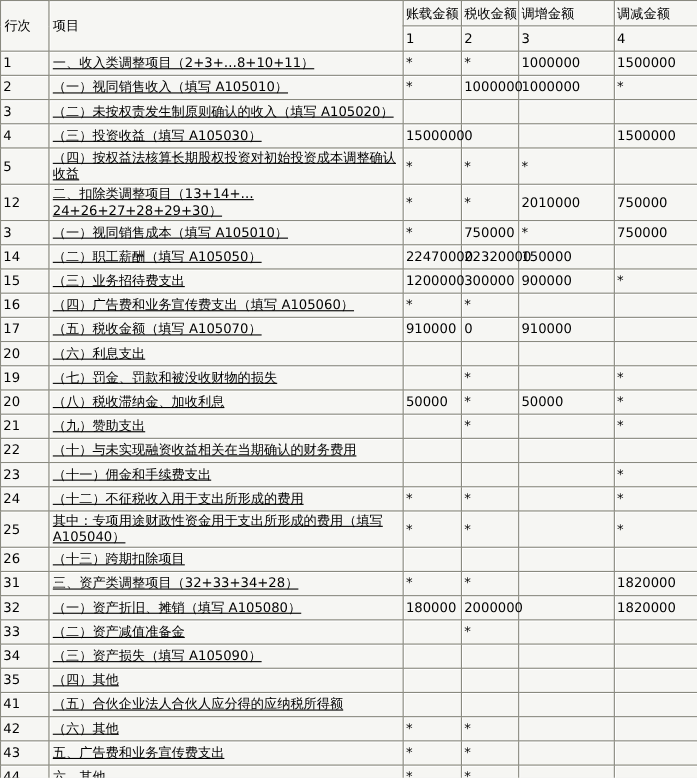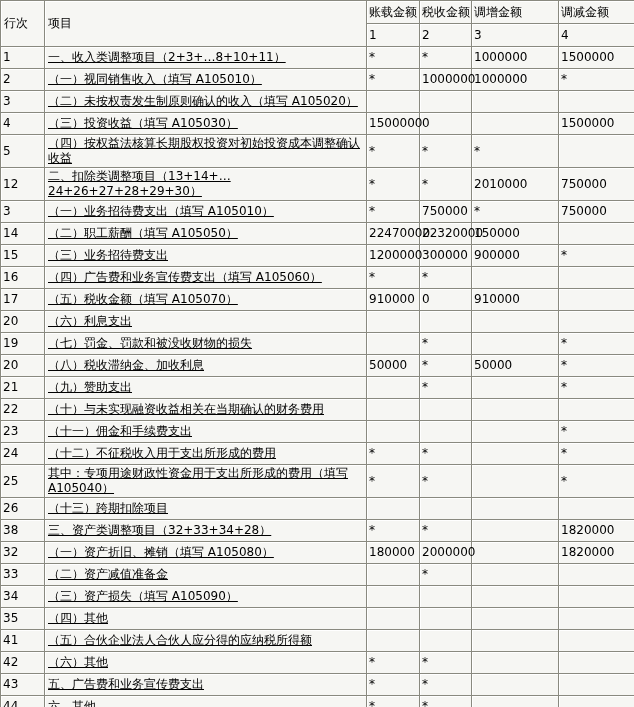--- a/index.html
+++ b/index.html
@@ -114,21 +114,21 @@
       <tr>
         <td class="rowno">12</td>
         <td class="item">二、扣除类调整项目（13+14+…24+26+27+28+29+30）</td>
         <td class="amt">*</td>
         <td class="amt">*</td>
         <td class="amt">2010000</td>
         <td class="amt">750000</td>
       </tr>
       <tr>
         <td class="rowno">3</td>
-        <td class="item">（一）业务招待费支出（填写 A105010）</td>
+        <td class="item">（一）视同销售成本（填写 A105010）</td>
         <td class="amt">*</td>
         <td class="amt">750000</td>
         <td class="amt">*</td>
         <td class="amt">750000</td>
       </tr>
       <tr>
         <td class="rowno">14</td>
         <td class="item">（二）职工薪酬（填写 A105050）</td>
         <td class="amt">22470000</td>
         <td class="amt">22320000</td>
@@ -225,21 +225,21 @@
       </tr>
       <tr>
         <td class="rowno">26</td>
         <td class="item">（十三）跨期扣除项目</td>
         <td class="amt"></td>
         <td class="amt"></td>
         <td class="amt"></td>
         <td class="amt"></td>
       </tr>
       <tr>
-        <td class="rowno">38</td>
+        <td class="rowno">31</td>
         <td class="item">三、资产类调整项目（32+33+34+28）</td>
         <td class="amt">*</td>
         <td class="amt">*</td>
         <td class="amt"></td>
         <td class="amt">1820000</td>
       </tr>
       <tr>
         <td class="rowno">32</td>
         <td class="item">（一）资产折旧、摊销（填写 A105080）</td>
         <td class="amt">180000</td>

